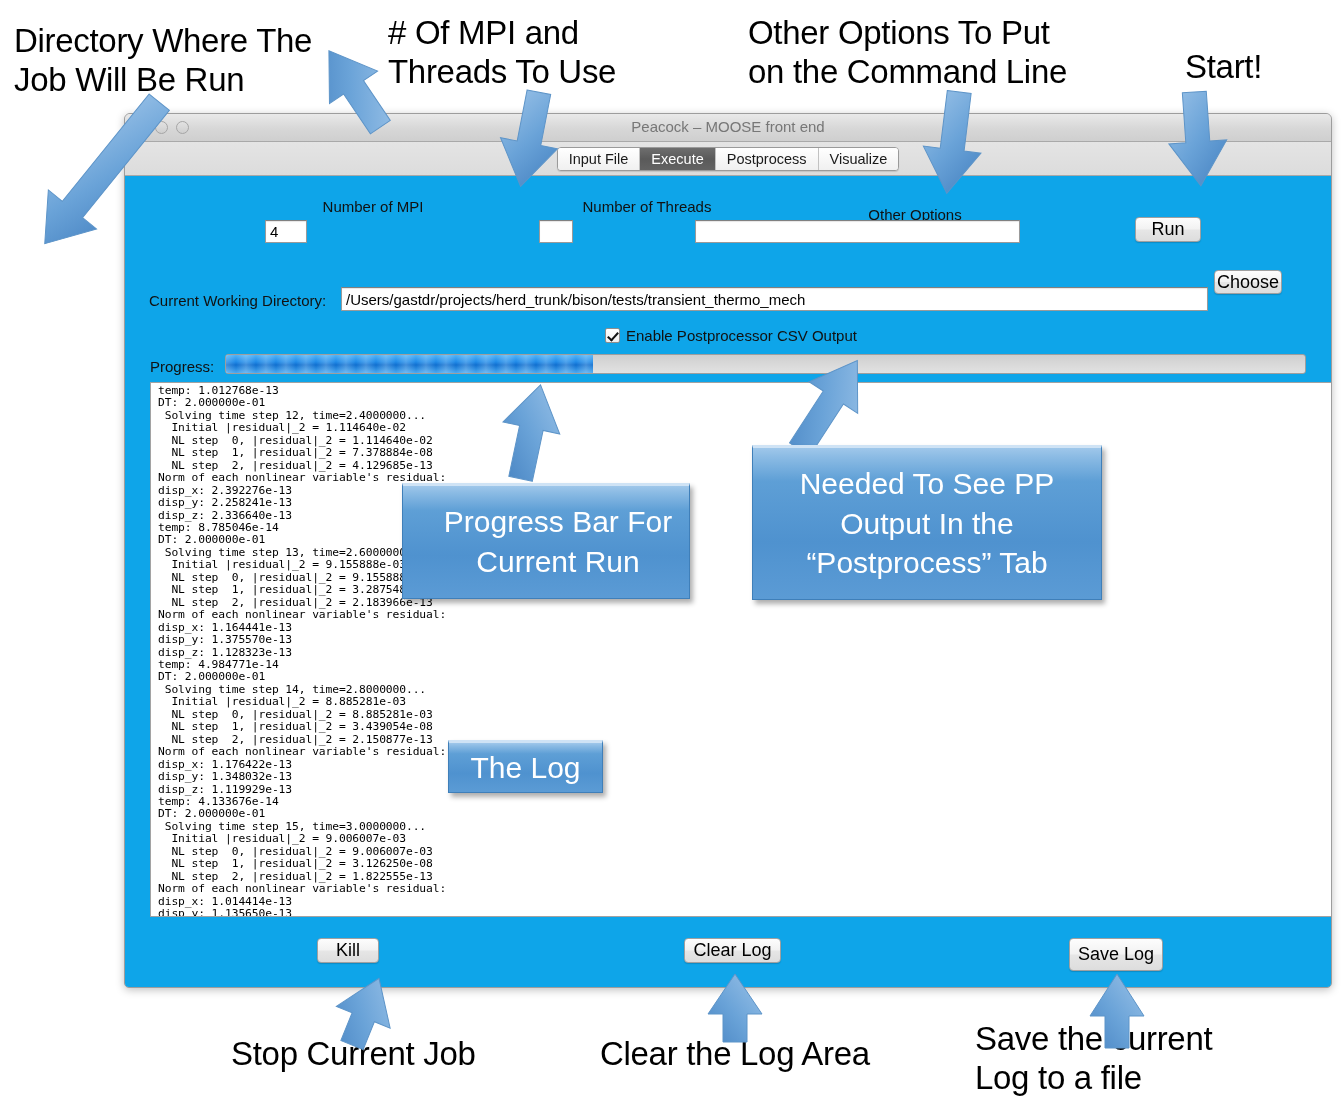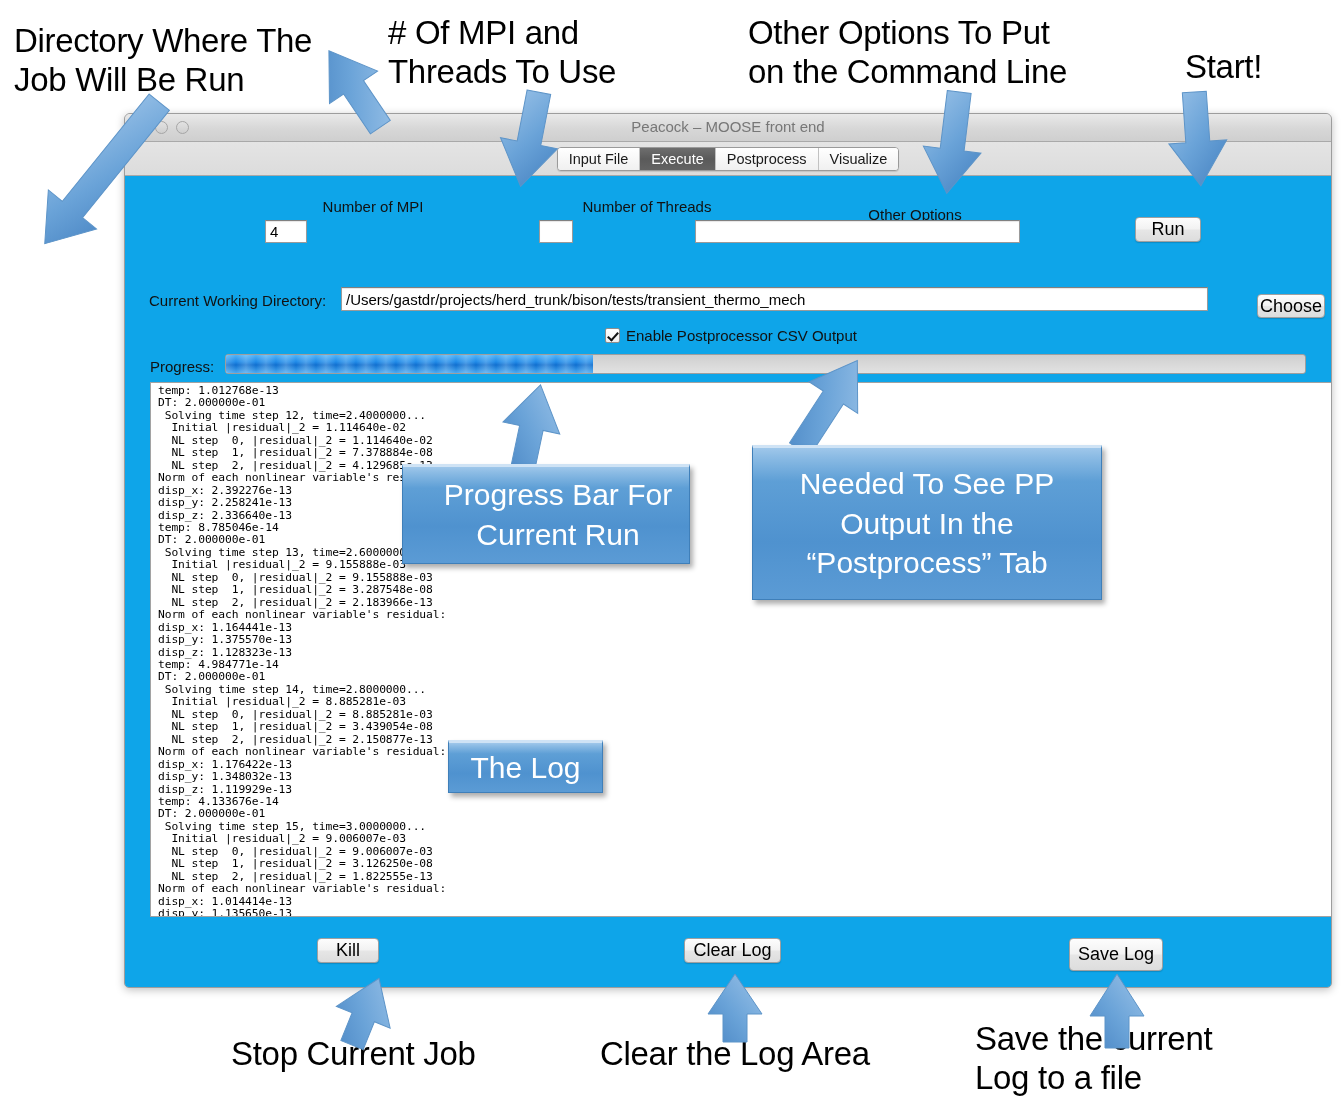--- a/index.html
+++ b/index.html
@@ -272,21 +272,21 @@
     <div class="flabel" style="left:690px; top:22px; width:200px;margin-top:8px;">Other Options</div>
 
     <div class="txtfield" style="left:140px; top:44px; width:42px; height:23px;">4</div>
     <div class="txtfield" style="left:414px; top:44px; width:34px; height:23px;"></div>
     <div class="txtfield" style="left:570px; top:44px; width:325px; height:23px;"></div>
 
     <div class="btn" style="left:1010px; top:41px; width:66px; height:25px;">Run</div>
 
     <div class="static-label" style="left:24px; top:116px;">Current Working Directory:</div>
     <div class="txtfield" style="left:216px; top:111px; width:867px; height:24px;">/Users/gastdr/projects/herd_trunk/bison/tests/transient_thermo_mech</div>
-    <div class="btn" style="left:1089px; top:118px; width:68px; height:24px;margin-left:43px;">Choose</div>
+    <div class="btn" style="left:1089px; top:94px; width:68px; height:24px;">Choose</div>
 
     <div class="cbrow" style="left:480px; top:151px;">
       <span class="cbox"></span>
       <span class="static-label" style="position:static;">Enable Postprocessor CSV Output</span>
     </div>
 
     <div class="static-label" style="left:25px; top:182px;">Progress:</div>
     <div class="prog-track" style="left:100px; top:178px; width:1081px; height:20px;">
       <div class="prog-fill" id="prog-fill" style="width: 34%;"></div>
     </div>
@@ -509,21 +509,21 @@
           <stop offset="55%" stop-color="#6aa3d8"></stop>
           <stop offset="100%" stop-color="#4a86c4"></stop>
       </linearGradient>
     </defs>
     <g transform="rotate(180 35 40)">
       <polygon points="23,0 47,0 47,32 62,32 35,74 8,32 23,32" fill="url(#ag10)" stroke="#5d94c8" stroke-width="1"></polygon>
     </g>
   </svg>
 </div>
 
-<div class="callout-box" style="left:402px; top:464px; width:288px; height:100px;padding-left:24px;">
+<div class="callout-box" style="left:402px; top:483px; width:288px; height:116px;padding-left:24px;">
   <span class="cb-text">Progress Bar For
 Current Run</span>
 </div>
 
 <div class="callout-box" style="left:752px; top:445px; width:350px; height:155px;">
   <span class="cb-text">Needed To See PP
 Output In the
 “Postprocess” Tab</span>
 </div>
 

